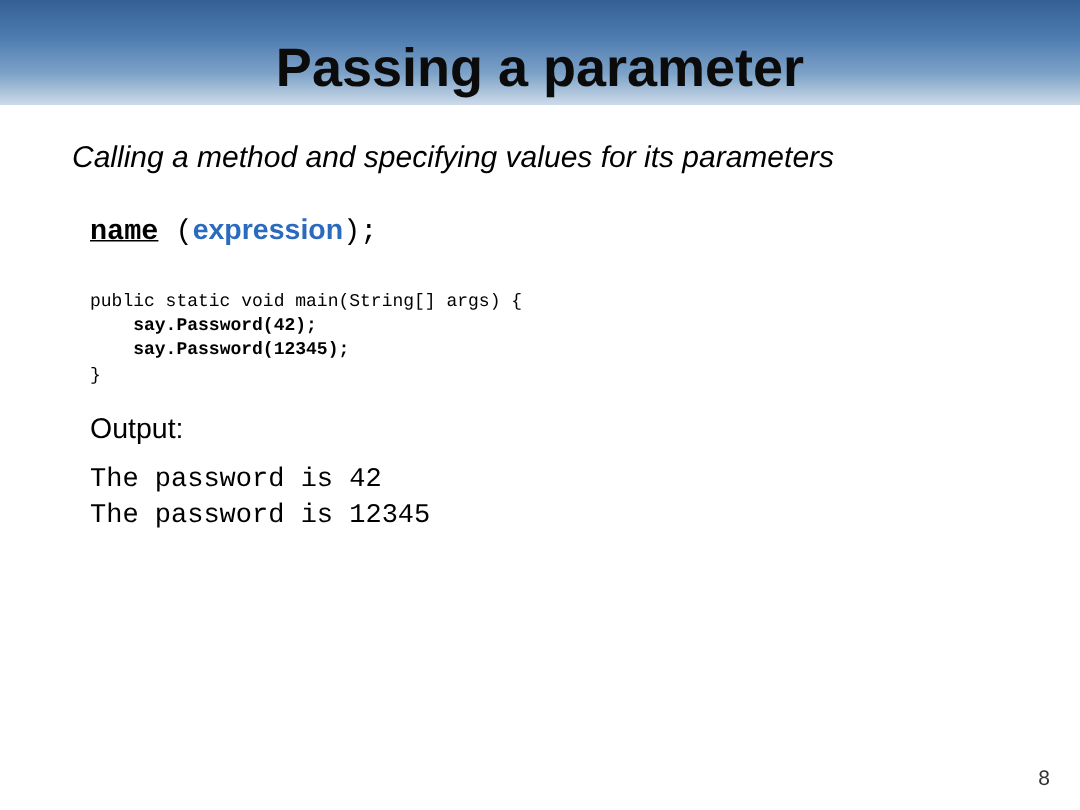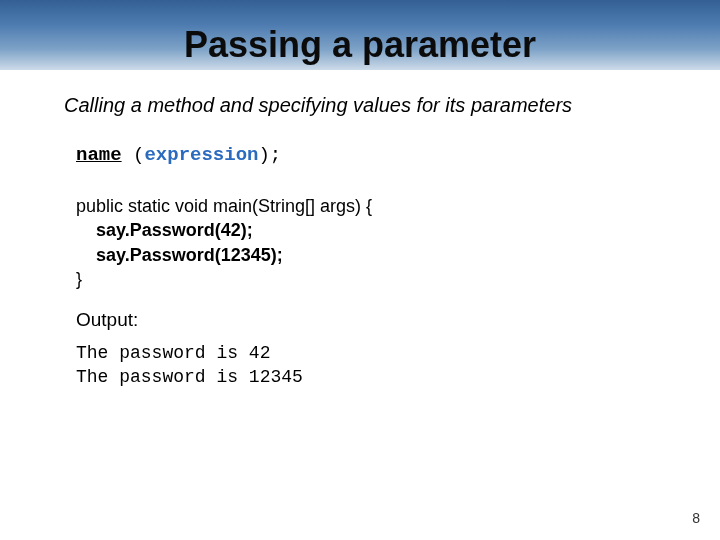--- a/index.html
+++ b/index.html
@@ -7,30 +7,30 @@
   .slide { position: relative; width: 720px; height: 540px; }
   .title-band {
     background: linear-gradient(to bottom, #335f94 0%, #4d7bb0 35%, #7da2c7 70%, #cddbe9 100%);
     height: 70px; width: 100%; display: flex; align-items: flex-end; justify-content: center;
     padding-bottom: 4px;
   }
   .title-text {
     font-family: "Trebuchet MS", Verdana, sans-serif;
     font-weight: bold; font-size: 36px; color: #0b0b0b;
   }
-  .content { padding: 24px 30px 0 42px; color: #000; margin-left: 16px; }
+  .content { padding: 24px 30px 0 42px; color: #000; }
   .subtitle { font-style: italic; font-size: 20px; margin-bottom: 26px; padding-left: 6px; }
   .syntax-line { font-size: 19px; margin-bottom: 28px; padding-left: 18px; }
   .syntax-name { font-family: "Courier New", monospace; font-weight: bold; text-decoration: underline; }
   .syntax-paren { font-family: "Courier New", monospace; font-weight: normal; }
-  .syntax-expr { font-family: Liberation Mono, monospace; font-weight: bold; color: #2b6bbf; }
+  .syntax-expr { font-family: Liberation Sans, sans-serif; font-weight: bold; color: #2b6bbf; }
   .bullet-row { font-size: 20px; margin-bottom: 10px; }
   .bullet-dot { display: inline-block; width: 14px; }
   .codeblock {
-    font-family: Liberation Sans, sans-serif; font-size: 18px;
+    font-family: Liberation Mono, monospace; font-size: 12px;
     white-space: pre; line-height: 1.35; padding-left: 18px; margin-bottom: 18px;
   }
   .code-bold { font-weight: bold; }
   .output-label { font-size: 19px; padding-left: 18px; margin-bottom: 10px; }
   .output-block {
     font-family: "Courier New", monospace; font-size: 18px;
     white-space: pre; line-height: 1.35; padding-left: 18px;
   }
   .page-num { position: absolute; right: 20px; bottom: 14px; font-size: 14px; color: #333; }
 </style>

